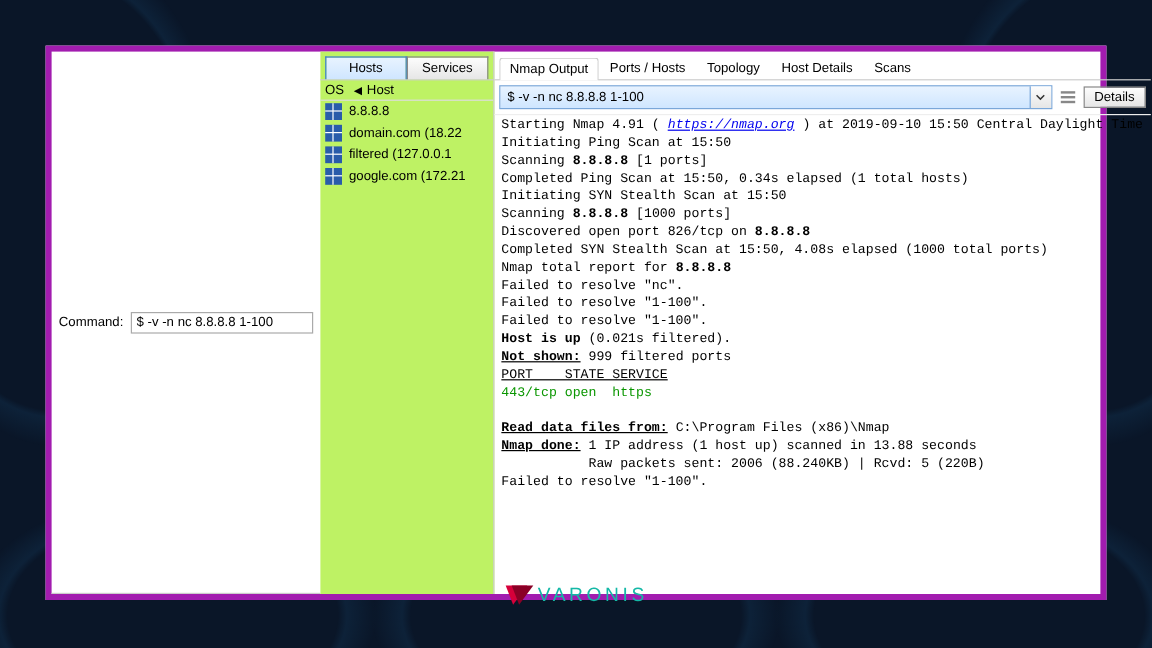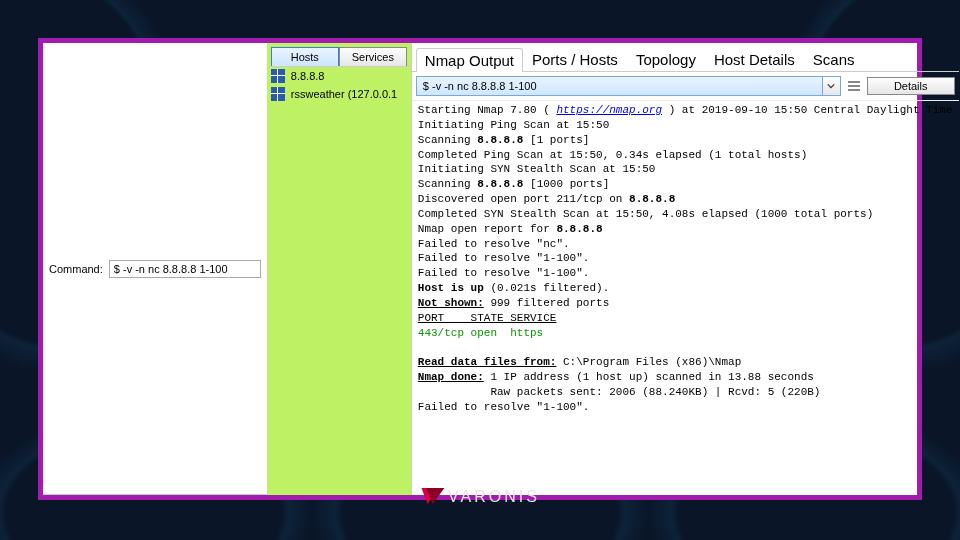--- a/index.html
+++ b/index.html
@@ -127,21 +127,21 @@
   .main-tabs {
     display: flex;
     border-bottom: 1px solid #ccc;
     padding: 4px 4px 0 4px;
     gap: 0;
   }
   .main-tab {
     padding: 3px 8px;
     border: 1px solid transparent;
     border-bottom: none;
-    font-size: 15px;
+    font-size: 11px;
     cursor: pointer;
     white-space: nowrap;
   }
   .main-tab.active {
     border-color: #ccc;
     background: #fff;
     border-radius: 3px 3px 0 0;
     position: relative;
     top: 1px;
   }
@@ -177,21 +177,21 @@
   .combo .dd svg { width:8px;height:8px; }
   .hamburger {
     width: 18px; height:18px;
     display:flex;flex-direction:column;justify-content:center;gap:2px;
     cursor:pointer;
   }
   .hamburger span { height:2px;background:#888;width:12px;margin:0 auto; }
   .details-btn {
     border:1px solid #888;
     background:linear-gradient(#fdfdfd,#e6e6e6);
-    padding:2px 26px;
+    padding:2px 8px;
     font-size:11px;
     cursor:pointer;
   }
   .output {
     flex:1;
     padding: 2px 6px 6px 6px;
     font-family: "Courier New", monospace;
     font-size: 11px;
     line-height: 1.35;
     overflow: hidden;
@@ -199,21 +199,21 @@
   }
   .output a { color:#0000ee; text-decoration:underline;font-style:italic; }
   .output .b { font-weight:bold; }
   .output .u { text-decoration:underline;margin-top:12px; }
   .output .g { color:#0a9600;margin-top:20px; }
   .footer-brand {
     position:absolute;
     left:0; right:0;
     bottom: 34px;
     text-align:right;
-    color:#e5e5e5;
+    color:#14b8a6;
     font-family: Arial, sans-serif;
     letter-spacing: 3px;
     font-size: 16px;
     display:flex;
     align-items:center;
     justify-content:center;
     gap:6px;
   }
   .brand-logo {
     width:22px;height:18px;position:relative;display:inline-block;
@@ -245,28 +245,41 @@
     <label>Command:</label>
     <input class="cmd-input" type="text" value="$ -v -n nc 8.8.8.8 1-100" style="">
   </div>
 
   <div class="body-row">
     <div class="left-pane">
       <div class="hs-tabs">
         <div class="hs-tab active">Hosts</div>
         <div class="hs-tab">Services</div>
       </div>
+      <div class="host-header">
+        <span class="os-col">OS</span>
+        <span class="tri">◀</span>
+        <span>Host</span>
+      </div>
       <div class="host-list">
         <div class="host-item">
           <span class="os-icon"></span>
           <span>8.8.8.8</span>
         </div>
         <div class="host-item">
           <span class="os-icon"></span>
-          <span>rssweather (127.0.0.1</span>
+          <span>domain.com (18.22</span>
+        </div>
+        <div class="host-item">
+          <span class="os-icon"></span>
+          <span>filtered (127.0.0.1</span>
+        </div>
+        <div class="host-item">
+          <span class="os-icon"></span>
+          <span>google.com (172.21</span>
         </div>
       </div>
     </div>
 
     <div class="right-pane">
       <div class="main-tabs">
         <div class="main-tab active">Nmap Output</div>
         <div class="main-tab">Ports / Hosts</div>
         <div class="main-tab">Topology</div>
         <div class="main-tab">Host Details</div>
@@ -283,29 +296,29 @@
           </div>
         </div>
         <div class="hamburger">
           <span></span>
             <span></span>
             <span></span>
         </div>
         <button class="details-btn">Details</button>
       </div>
 
-      <div class="output"><span>Starting Nmap 7.80 ( </span><a>https://nmap.org</a><span> ) at 2019-09-10 15:50 Central Daylight Time</span>
+      <div class="output"><span>Starting Nmap 4.91 ( </span><a>https://nmap.org</a><span> ) at 2019-09-10 15:50 Central Daylight Time</span>
 <span>Initiating Ping Scan at 15:50</span>
 <span>Scanning </span><span class="b">8.8.8.8</span><span> [1 ports]</span>
 <span>Completed Ping Scan at 15:50, 0.34s elapsed (1 total hosts)</span>
 <span>Initiating SYN Stealth Scan at 15:50</span>
 <span>Scanning </span><span class="b">8.8.8.8</span><span> [1000 ports]</span>
-<span>Discovered open port 211/tcp on </span><span class="b">8.8.8.8</span>
+<span>Discovered open port 826/tcp on </span><span class="b">8.8.8.8</span>
 <span>Completed SYN Stealth Scan at 15:50, 4.08s elapsed (1000 total ports)</span>
-<span>Nmap open report for </span><span class="b">8.8.8.8</span>
+<span>Nmap total report for </span><span class="b">8.8.8.8</span>
 <span>Failed to resolve "nc".</span>
 <span>Failed to resolve "1-100".</span>
 <span>Failed to resolve "1-100".</span>
 <span class="b">Host is up</span><span> (0.021s filtered).</span>
 <span class="b u">Not shown:</span><span> 999 filtered ports</span>
 <span class="u">PORT    STATE SERVICE</span>
 <span class="g">443/tcp open  https</span>
 <span> </span>
 <span class="b u">Read data files from:</span><span> C:\Program Files (x86)\Nmap</span>
 <span class="b u">Nmap done:</span><span> 1 IP address (1 host up) scanned in 13.88 seconds</span>

